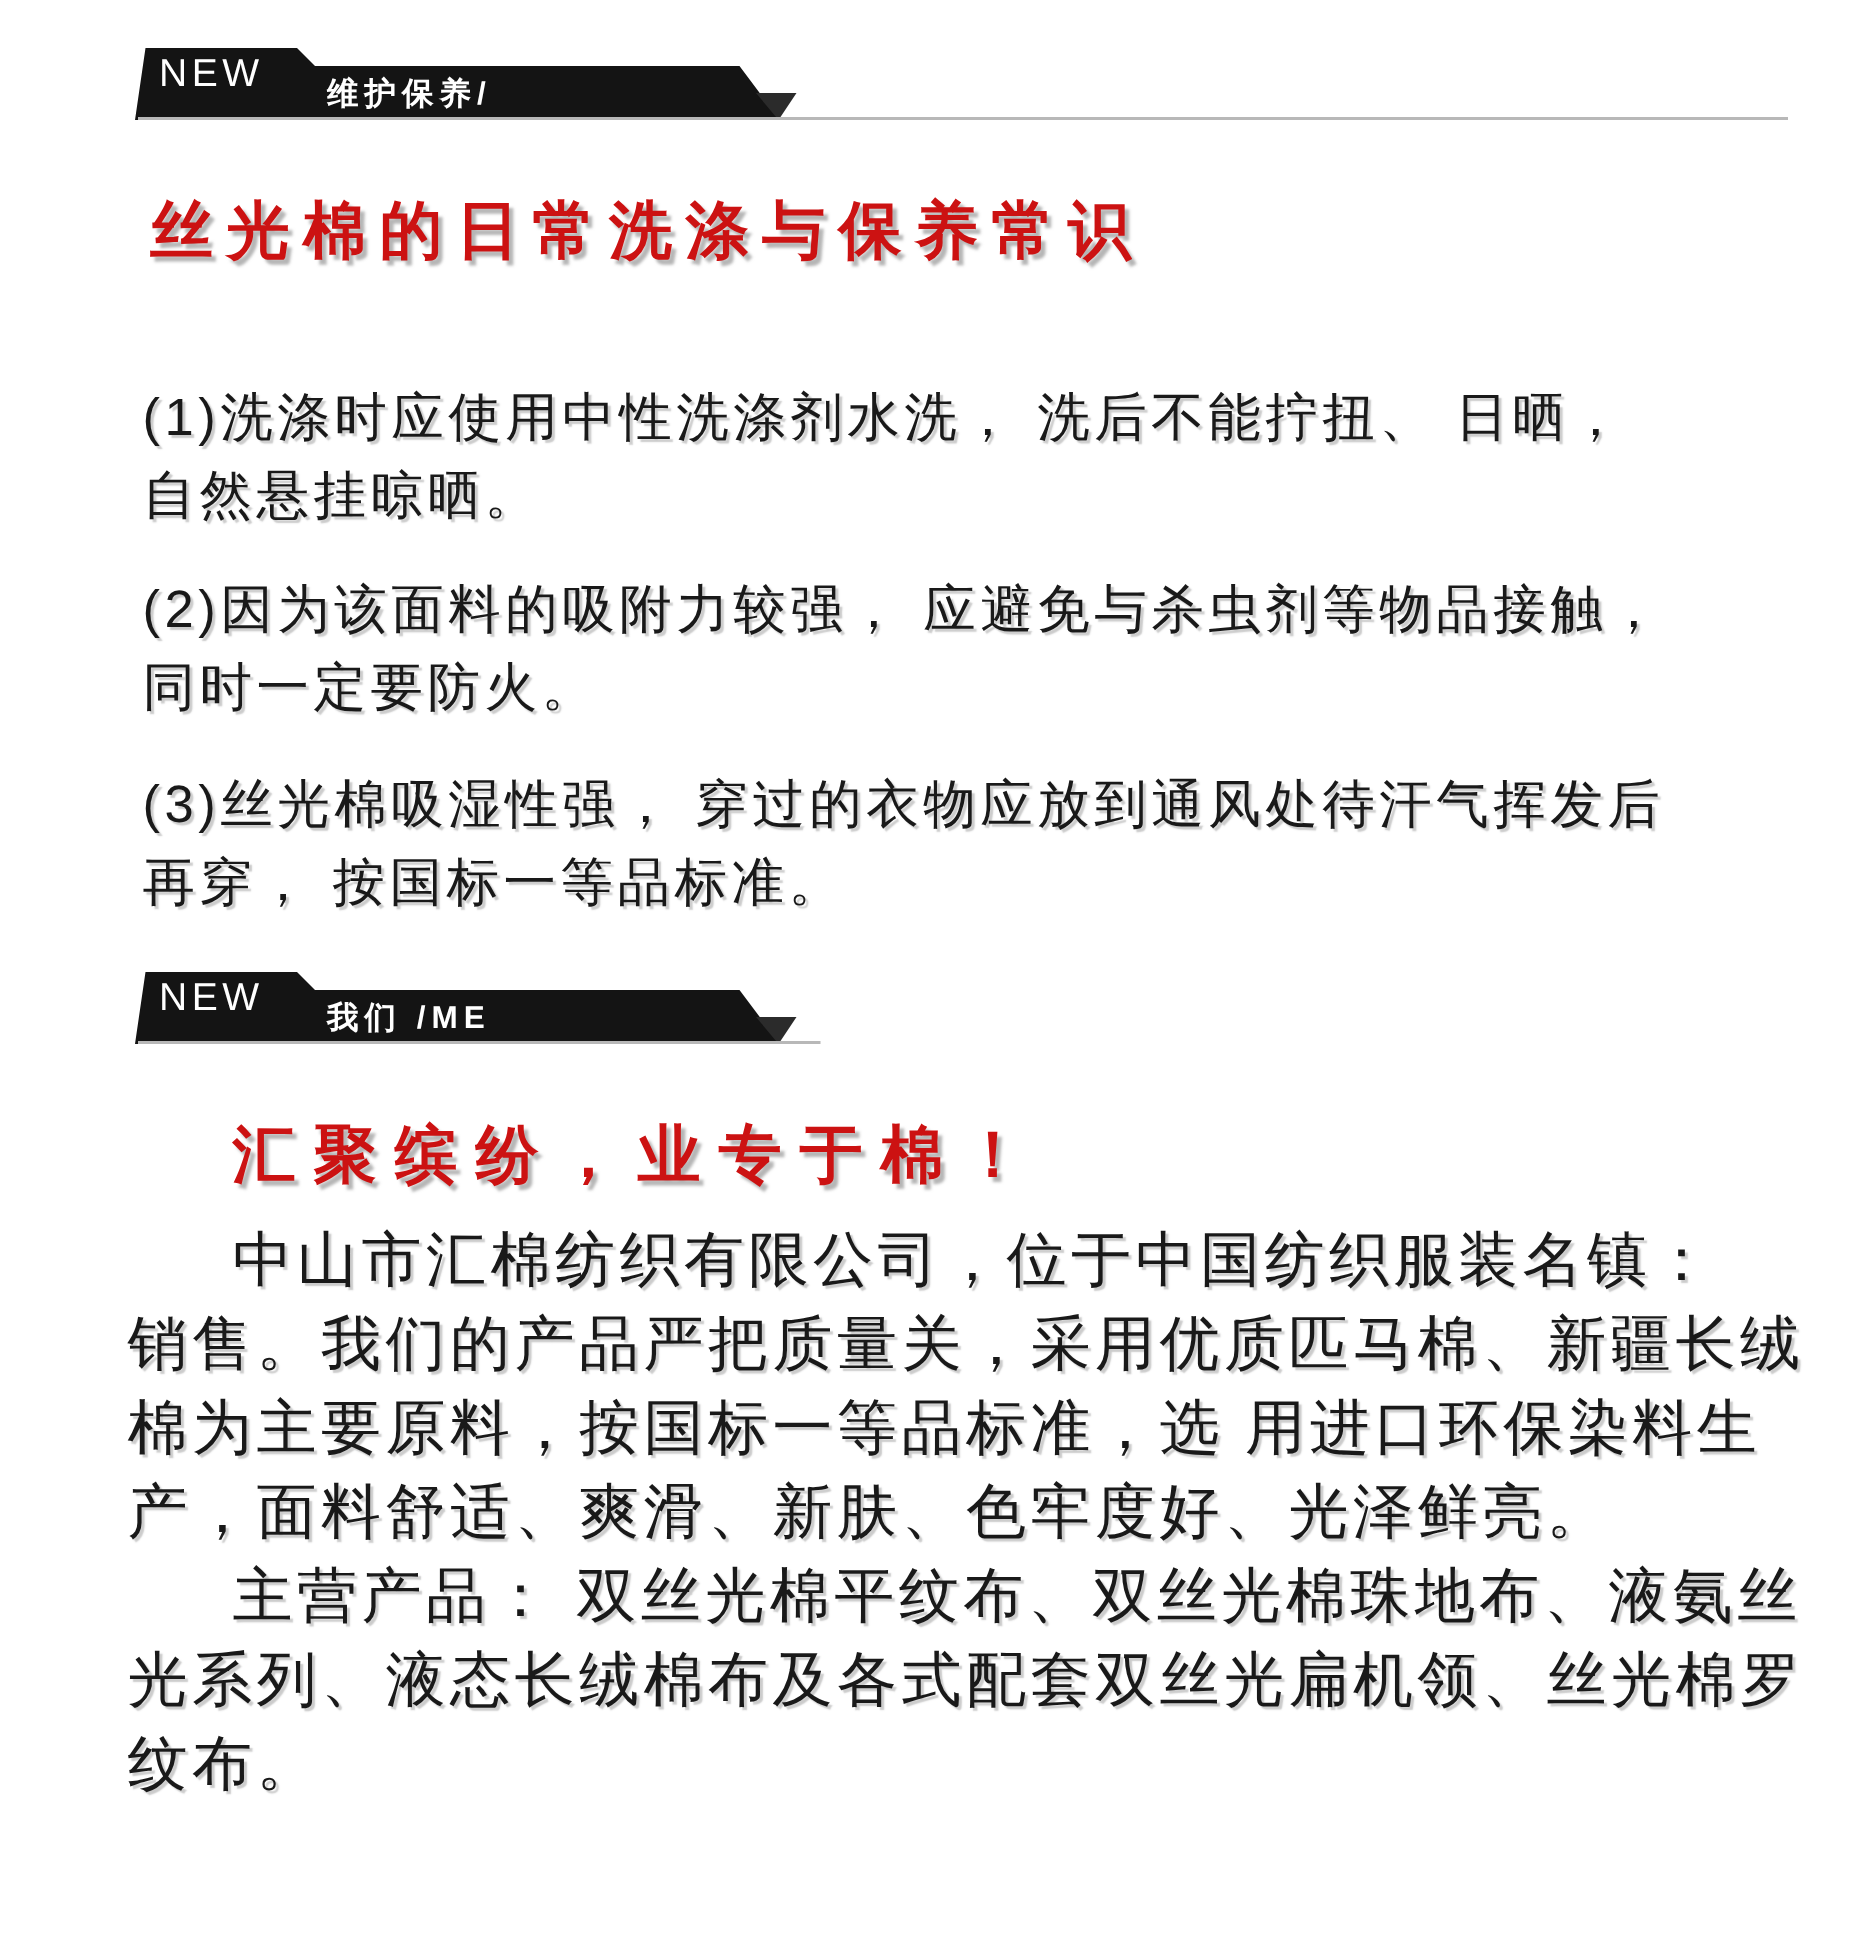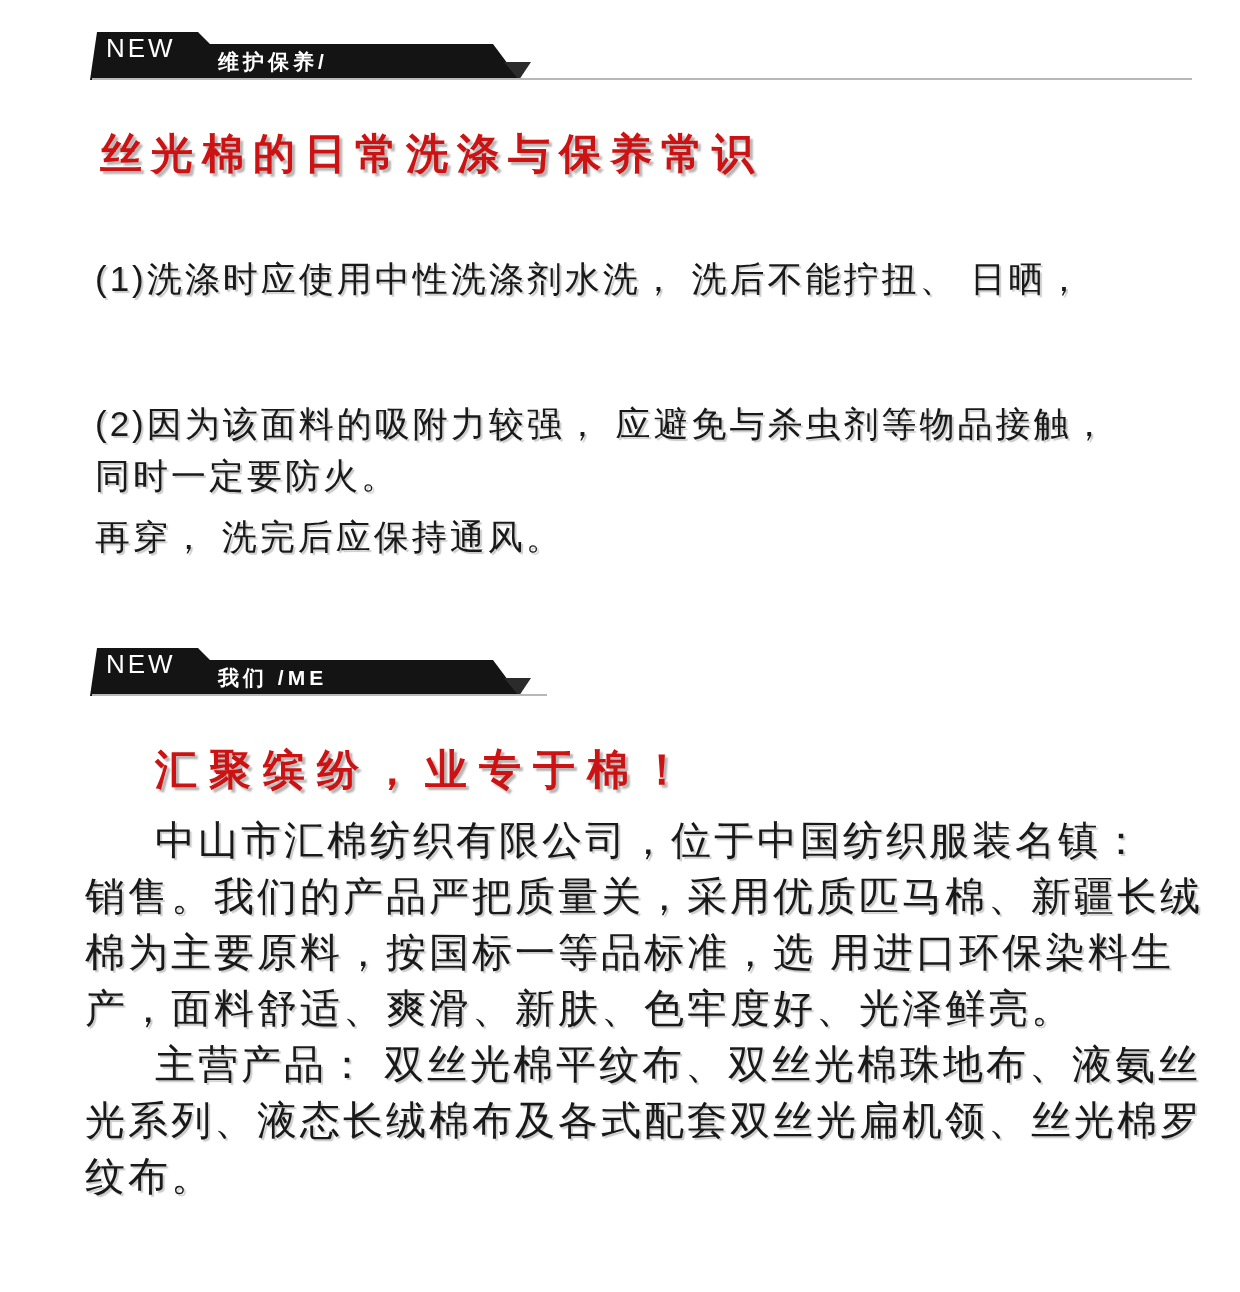--- a/index.html
+++ b/index.html
@@ -44,21 +44,21 @@
   
   .care-para{
     position:absolute;left:95px;width:1120px;
     color:#191919;font-size:35px;line-height:52px;
     letter-spacing:3px;
     text-shadow:2px 2px 1px rgba(140,140,140,0.45);
     white-space:nowrap;
     margin-top:17px;
   }
   .care-1{top:236px;}
-  .care-2{top:381px;}
+  .care-2{top:364px;}
   .care-3{top:494px;}
 
   
   .about-block{
     position:absolute;left:85px;top:812px;width:1110px;
     color:#191919;font-size:40px;line-height:56px;
     letter-spacing:3px;
     text-shadow:2px 2px 1px rgba(140,140,140,0.45);
     white-space:nowrap;
   }
@@ -76,29 +76,31 @@
     </svg>
     <div class="underline" style="width:1100px;"></div>
     <span class="badge">NEW</span>
     <span class="label">维护保养/</span>
   </div>
 
   <div class="red-title title-care">丝光棉的日常洗涤与保养常识</div>
 
   <div class="care-para care-1">
     <div>(1)洗涤时应使用中性洗涤剂水洗， 洗后不能拧扭、 日晒，</div>
+    <div>自然悬挂晾晒。</div>
   </div>
 
   <div class="care-para care-2">
     <div>(2)因为该面料的吸附力较强， 应避免与杀虫剂等物品接触，</div>
     <div>同时一定要防火。</div>
   </div>
 
   <div class="care-para care-3">
-    <div>再穿， 洗完后应保持通风。</div>
+    <div>(3)丝光棉吸湿性强， 穿过的衣物应放到通风处待汗气挥发后</div>
+    <div>再穿， 按国标一等品标准。</div>
   </div>
 
   <div class="banner" style="left:90px;top:646px;">
     <svg width="450" height="54" viewBox="0 0 450 54">
       <polygon points="7,2 108,2 120,14 403,14 430,50 0,50" fill="#141414"></polygon>
       <polygon points="414,32 441,32 429,50" fill="#2b2b2b"></polygon>
     </svg>
     <div class="underline" style="width:455px;"></div>
     <span class="badge">NEW</span>
     <span class="label">我们 /ME</span>

